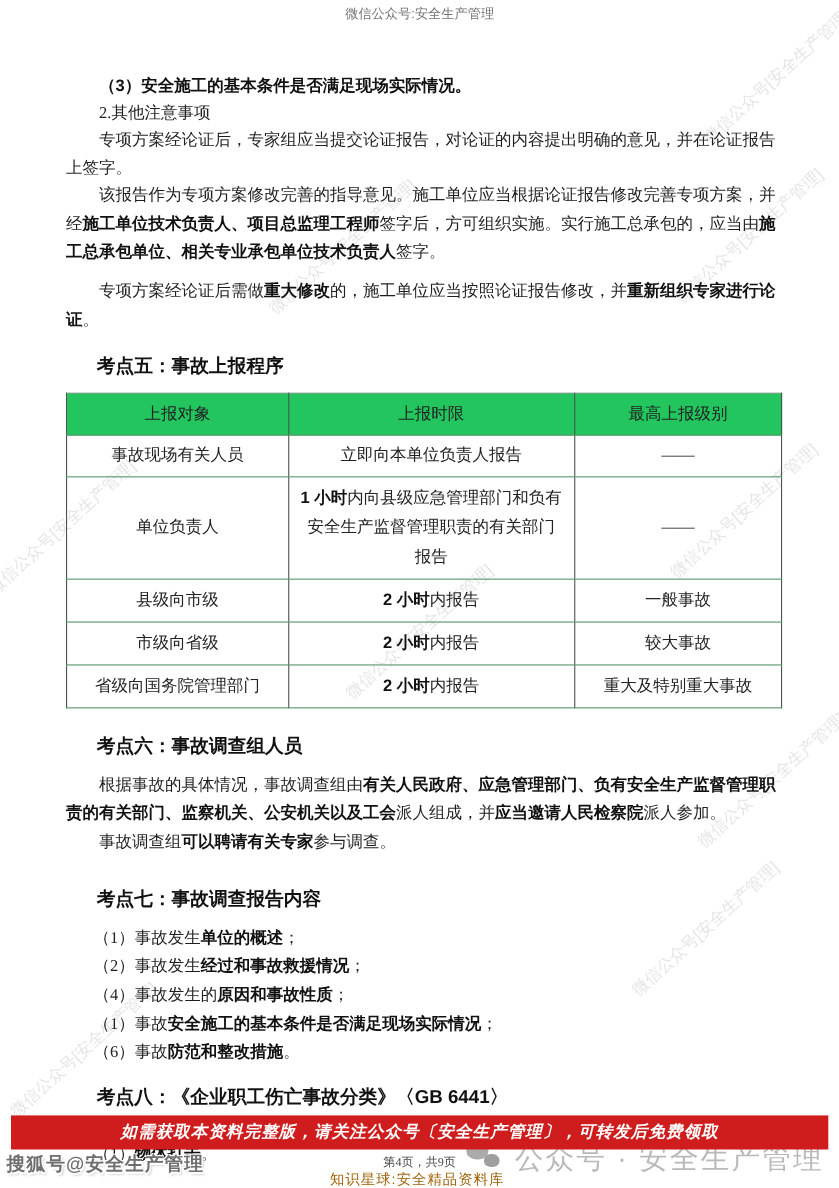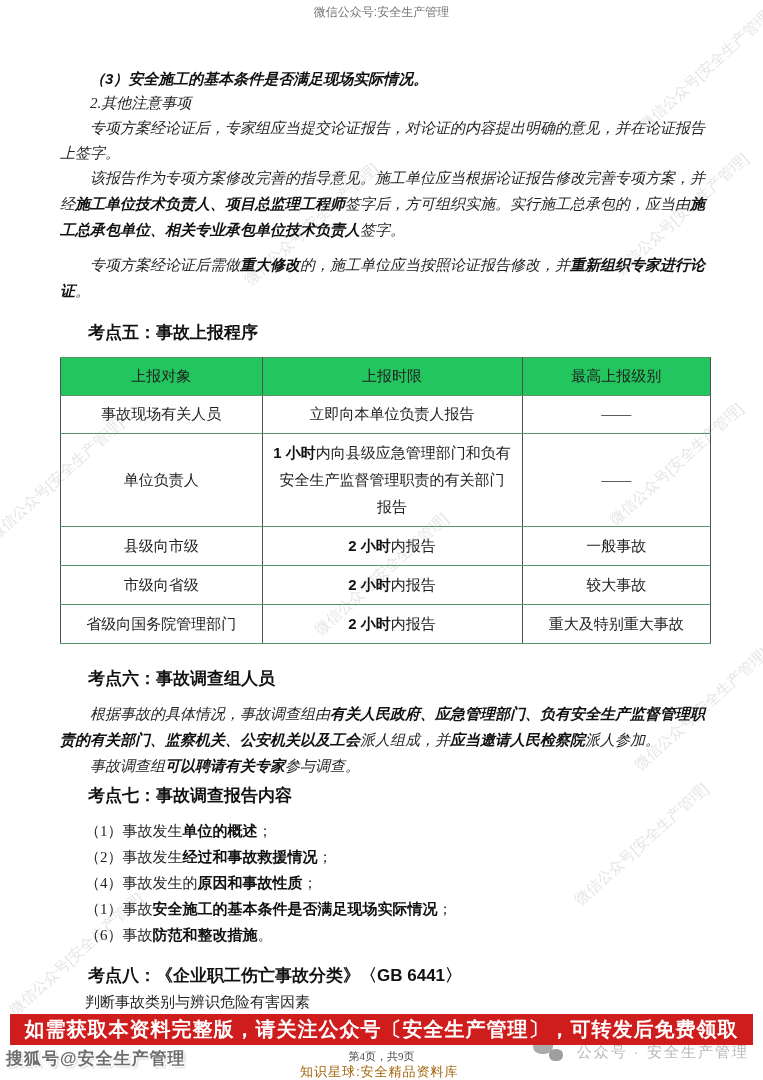--- a/index.html
+++ b/index.html
@@ -30,35 +30,35 @@
   .wm3 { top:215px; left:225px; }
   .wm4 { top:470px; left:-30px; }
   .wm5 { top:455px; left:590px; }
   .wm6 { top:565px; left:295px; }
   .wm7 { top:700px; left:615px; }
   .wm8 { top:835px; left:555px; }
   .wm9 { top:945px; left:-10px; }
   
   .content { position:absolute; top:66px; left:60px; right:52px; }
   .para { font-size:15px; line-height:25px; }
-  .indent { text-indent:2em;font-style:italic; }
+  .indent { text-indent:2em; }
   .b, .bold-line {
     font-weight:bold;
     font-family:"Liberation Sans",sans-serif;
     color:#111;
   }
   .kp-title {
     font-size:17px; font-weight:bold;
     font-family:"Liberation Sans",sans-serif;
     color:#111;
     margin-left:28px;
   }
   #kp5-title { margin-top:17px; }
   #kp6-title { margin-top:23px; }
-  #kp7-title { margin-top:5px; }
+  #kp7-title { margin-top:27px; }
   #kp8-title { margin-top:16px; }
   .p3 { margin-top:9px; }
   .after-title { margin-top:11px; }
   .list { margin-left:25px; }
   .list .para { line-height:25px; }
   
   table.report {
     width:100%;
     border-collapse:collapse;
     margin-top:13px;
@@ -77,39 +77,40 @@
     padding:9px 6px;
     color:#222;
   }
   table.report td { padding:5px 10px; line-height:27px; color:#222; }
   
   .banner {
     position:absolute; left:10px; right:10px; top:1014px; height:31px;
     background:#cf1d1d; color:#ffffff;
     display:flex; align-items:center; justify-content:center;
     font-family:"Liberation Sans",sans-serif;
-    font-weight:bold; font-size:20px; letter-spacing:1px;
+    font-weight:bold; font-size:15px; letter-spacing:1px;
     z-index:3;
+    font-style:italic;
   }
   .page-num {
     position:absolute; top:1049px; left:0; width:100%;
     text-align:center; font-size:11px; color:#4a4a4a;
     z-index:2;
   }
   .sohu {
     position:absolute; top:1047px; left:6px;
     font-family:"Liberation Sans",sans-serif;
     font-weight:bold; font-size:17px; color:#6e6e6e; letter-spacing:1px;
     text-shadow:1px 1px 0 #fff,-1px -1px 0 #fff,1px -1px 0 #fff,-1px 1px 0 #fff,2px 2px 2px #cfcfcf;
     z-index:4;
   }
   .wechat-mark {
     position:absolute; top:1036px; right:14px;
-    display:flex; align-items:flex-end; gap:14px;
-    color:#b9b9b9; font-size:15px; letter-spacing:2px;
+    display:flex; align-items:flex-start; gap:14px;
+    color:#b9b9b9; font-size:26px; letter-spacing:2px;
     font-family:"Liberation Sans",sans-serif;
     z-index:1;
   }
   .wechat-icon { width:30px; height:26px; position:relative; flex:0 0 auto; }
   .wechat-icon .bub1, .wechat-icon .bub2 {
     position:absolute; background:#ababab; border-radius:45%;
   }
   .wechat-icon .bub1 { width:20px; height:16px; left:0; top:2px; }
   .wechat-icon .bub2 { width:14px; height:12px; right:0; bottom:1px; background:#9f9f9f; }
   .wm-bottom {

